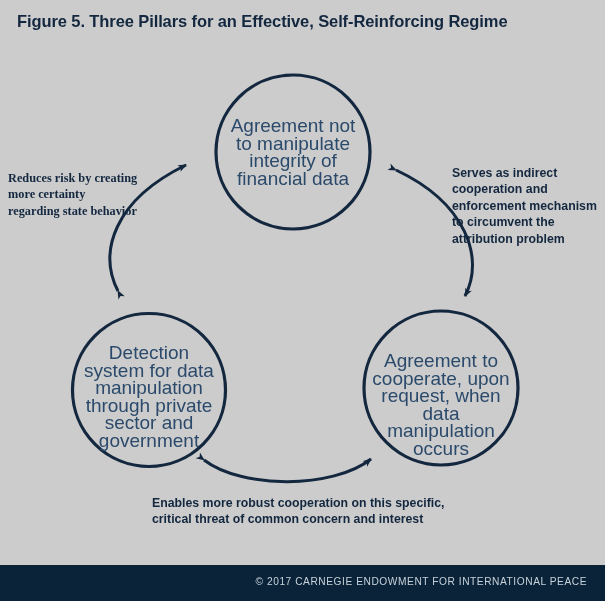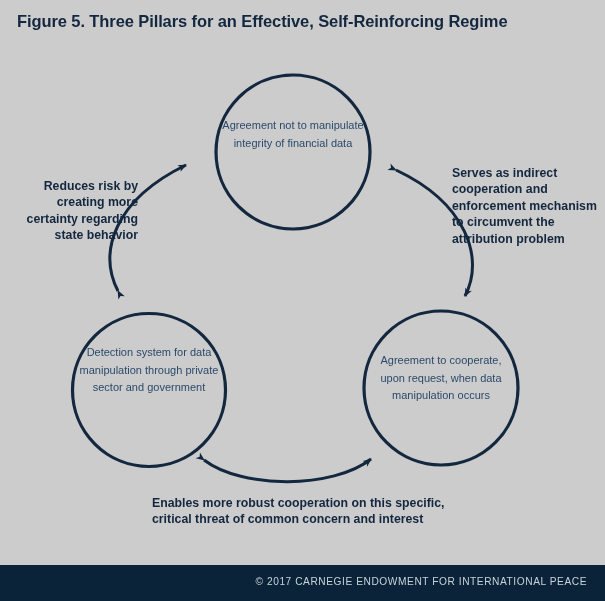--- a/index.html
+++ b/index.html
@@ -25,38 +25,38 @@
     white-space:nowrap;
   }
   .canvas{
     position:absolute;
     left:0;top:0;
     width:605px;height:601px;
   }
   .node-text{
     position:absolute;
     color:#2b4a6b;
-    font-size:11px;
+    font-size:19px;
     line-height:17.5px;
     text-align:center;
     box-sizing:border-box;
   }
   #node-top-text{ left:222px; top:117px; width:142px; }
   #node-left-text{ left:78px; top:344px; width:142px; }
   #node-right-text{ left:370px; top:352px; width:142px; }
 
   .edge-label{
     position:absolute;
     color:#13273f;
     font-size:12.3px;
     font-weight:bold;
     line-height:16.4px;
     box-sizing:border-box;
   }
-  #label-left{ left:8px; top:178px; width:130px; text-align:right; }
+  #label-left{ left:8px; top:170px; width:130px; text-align:left;font-family:Liberation Serif, serif; }
   #label-right{ left:452px; top:165px; width:145px; text-align:left; }
   #label-bottom{ left:152px; top:495px; width:300px; text-align:left; }
 
   .footer-bar{
     position:absolute;
     left:0;bottom:0;
     width:605px;height:36px;
     background:#0a2339;
   }
   .footer-text{

